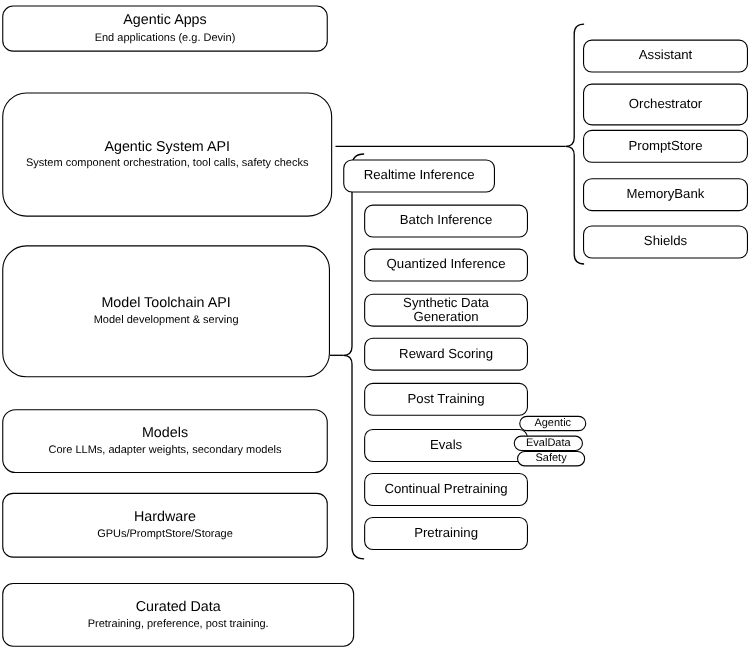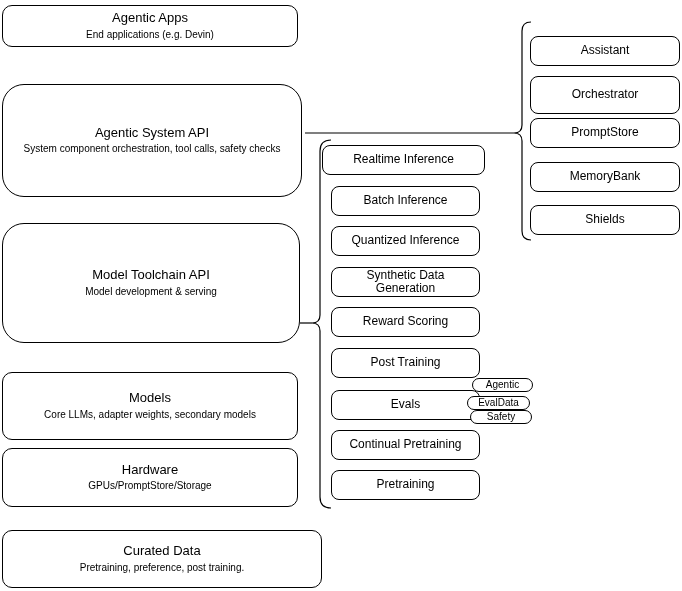--- a/index.html
+++ b/index.html
@@ -90,36 +90,36 @@
   <div class="node stack-node big-radius" style="left:2px; top:84px; width:300px; height:113px;">
     <div class="stack-title">Agentic System API</div>
     <div class="stack-subtitle">System component orchestration, tool calls, safety checks</div>
   </div>
 
   <div class="node stack-node big-radius" style="left:2px; top:223px; width:298px; height:120px;">
     <div class="stack-title">Model Toolchain API</div>
     <div class="stack-subtitle">Model development &amp; serving</div>
   </div>
 
-  <div class="node stack-node" style="left:2px; top:372px; width:296px; height:68px;">
+  <div class="node stack-node" style="left:2px; top:372px; width:296px; height:58px;border-radius:12px;">
     <div class="stack-title">Models</div>
     <div class="stack-subtitle">Core LLMs, adapter weights, secondary models</div>
   </div>
 
   <div class="node stack-node" style="left:2px; top:448px; width:296px; height:59px;">
     <div class="stack-title">Hardware</div>
     <div class="stack-subtitle">GPUs/PromptStore/Storage</div>
   </div>
 
   <div class="node stack-node" style="left:2px; top:530px; width:320px; height:58px;">
     <div class="stack-title">Curated Data</div>
     <div class="stack-subtitle">Pretraining, preference, post training.</div>
   </div>
 
-  <div class="node item-node" style="left:322px; top:145px; width:163px; height:30px;">Realtime Inference</div>
+  <div class="node item-node" style="left:312px; top:145px; width:138px; height:30px;">Realtime Inference</div>
   <div class="node item-node" style="left:331px; top:186px; width:149px; height:30px;">Batch Inference</div>
   <div class="node item-node" style="left:331px; top:226px; width:149px; height:30px;">Quantized Inference</div>
   <div class="node item-node" style="left:331px; top:267px; width:149px; height:30px;">Synthetic Data Generation</div>
   <div class="node item-node" style="left:331px; top:307px; width:149px; height:30px;">Reward Scoring</div>
   <div class="node item-node" style="left:331px; top:348px; width:149px; height:30px;">Post Training</div>
   <div class="node item-node" style="left:331px; top:390px; width:149px; height:30px;">Evals</div>
   <div class="node item-node" style="left:331px; top:430px; width:149px; height:30px;">Continual Pretraining</div>
   <div class="node item-node" style="left:331px; top:470px; width:149px; height:30px;">Pretraining</div>
 
   <div class="pill" style="left:472px; top:378px; width:61px; height:14px;">Agentic</div>

